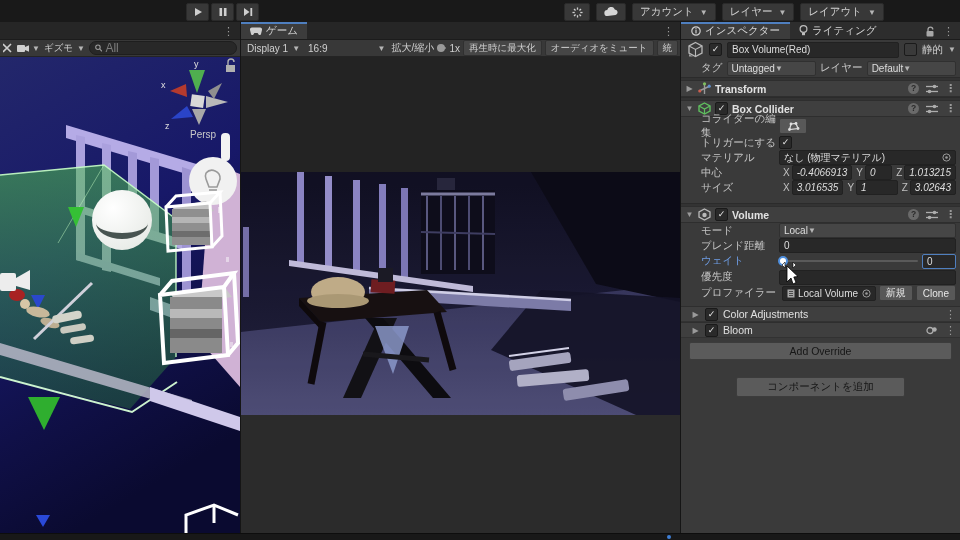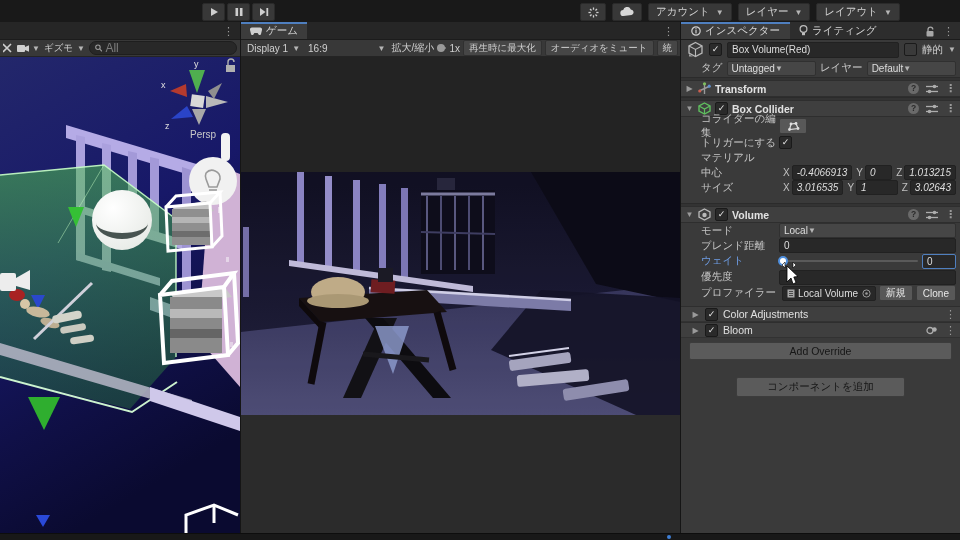--- a/index.html
+++ b/index.html
@@ -1,20 +1,20 @@
 <!DOCTYPE html>
 <html><head>
 <meta charset="utf-8">
 <style>
   html,body{margin:0;padding:0;width:960px;height:540px;overflow:hidden;background:#111;
     font-family:"Liberation Sans","DejaVu Sans",sans-serif;-webkit-font-smoothing:antialiased;}
   .root{position:absolute;inset:0;width:960px;height:540px;background:#191919;font-size:11px;color:#c8c8c8;}
 
   
-  .topbar{position:absolute;left:16px;top:0;width:894px;height:22px;background:#191919;border-bottom:1px solid #0f0f0f;}
+  .topbar{position:absolute;left:0;top:0;width:894px;height:22px;background:#191919;border-bottom:1px solid #0f0f0f;}
   .playgroup{position:absolute;left:186px;top:3px;display:flex;gap:2px;}
   .tbtn{width:21px;height:16px;background:#383838;border:1px solid #2a2a2a;border-radius:2px;
     display:flex;align-items:center;justify-content:center;color:#cfcfcf;}
   .rightcluster{position:absolute;right:10px;top:3px;display:flex;gap:6px;align-items:center;}
   .pillbtn{height:16px;background:#383838;border:1px solid #2a2a2a;border-radius:2px;color:#d2d2d2;
     display:flex;align-items:center;gap:6px;padding:0 7px;font-size:10.5px;}
   .caret{font-size:8px;color:#b5b5b5;}
 
   
   .scenepanel{position:absolute;left:0;top:22px;width:240px;height:511px;background:#383838;}
@@ -531,20 +531,27 @@
       </div>
     </div>
 
     <div class="irow" style="height:15px">
       <span class="ilabel">トリガーにする</span>
       <div class="checkbox">✓</div>
     </div>
 
     <div class="irow" style="height:15px">
       <span class="ilabel">マテリアル</span>
+      <div class="ifield" style="display:flex;justify-content:space-between;align-items:center">
+        <span>なし (物理マテリアル)</span>
+        <svg width="9" height="9" viewBox="0 0 9 9">
+          <circle cx="4.5" cy="4.5" r="3.6" fill="none" stroke="#9a9a9a" stroke-width="1"></circle>
+            <circle cx="4.5" cy="4.5" r="1.3" fill="#9a9a9a"></circle>
+          </svg>
+      </div>
     </div>
 
     <div class="irow" style="height:15px;gap:4px">
       <span class="ilabel">中心</span>
       <div class="axisfield">
           <span class="axl">X</span>
         <div class="ifield">-0.4066913</div>
         </div>
       <div class="axisfield">
           <span class="axl">Y</span>

